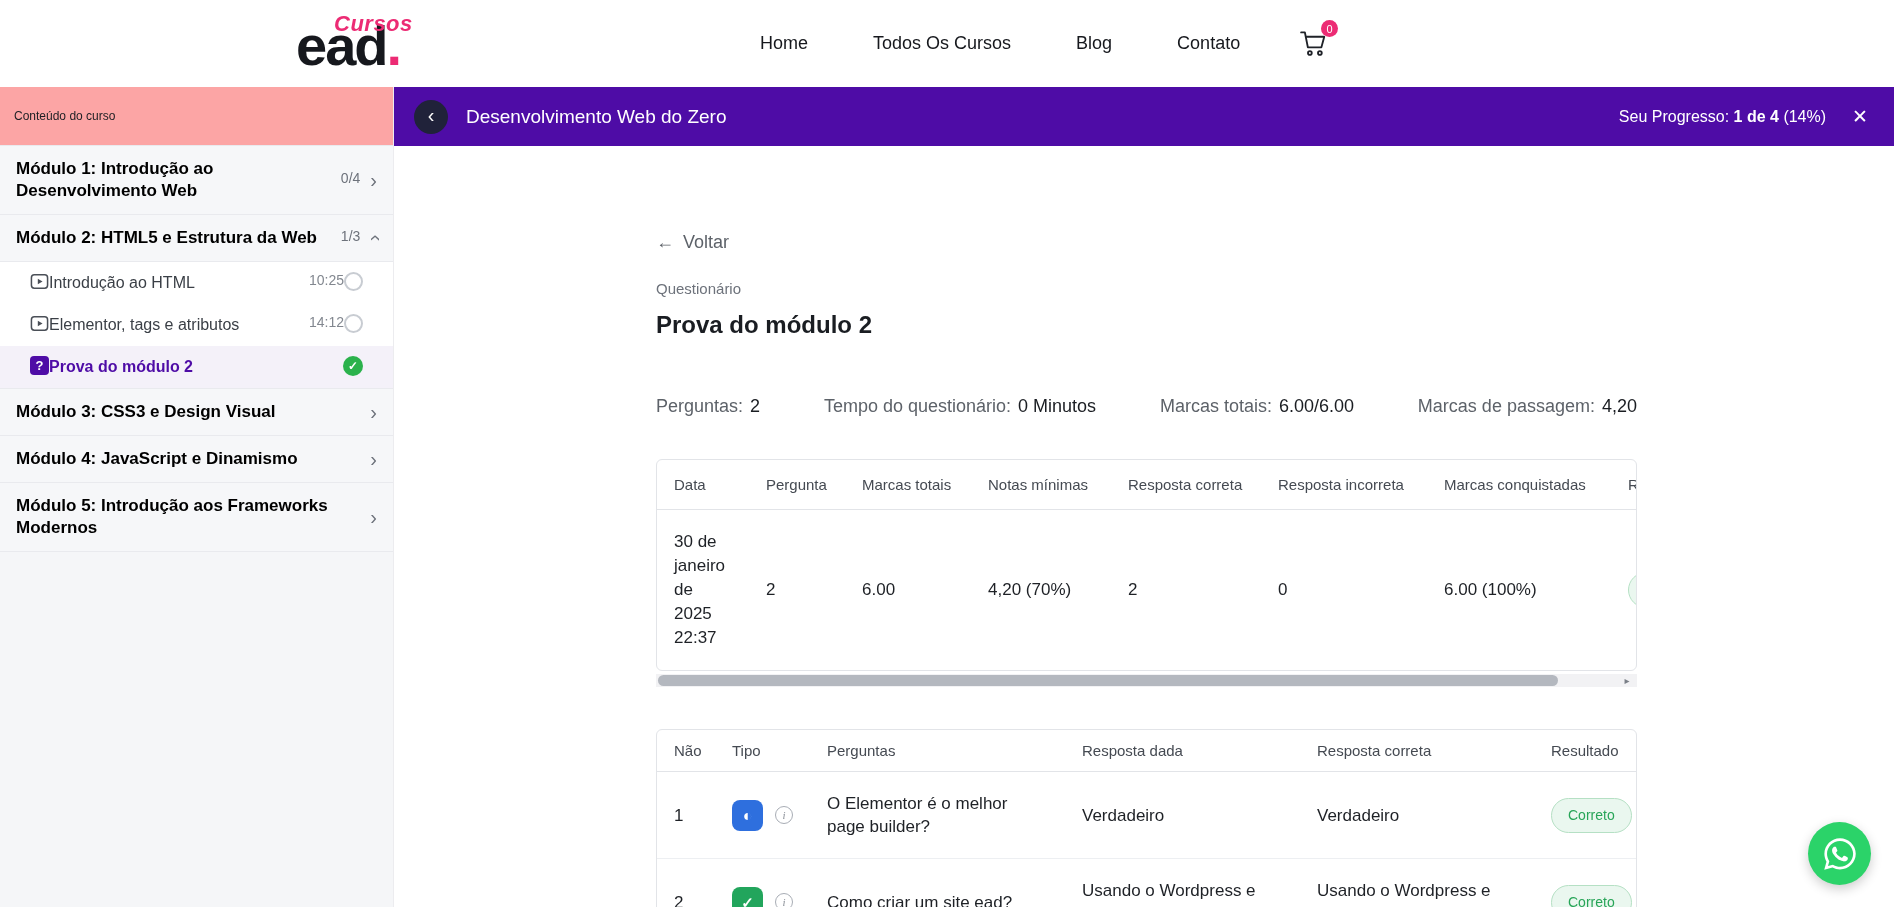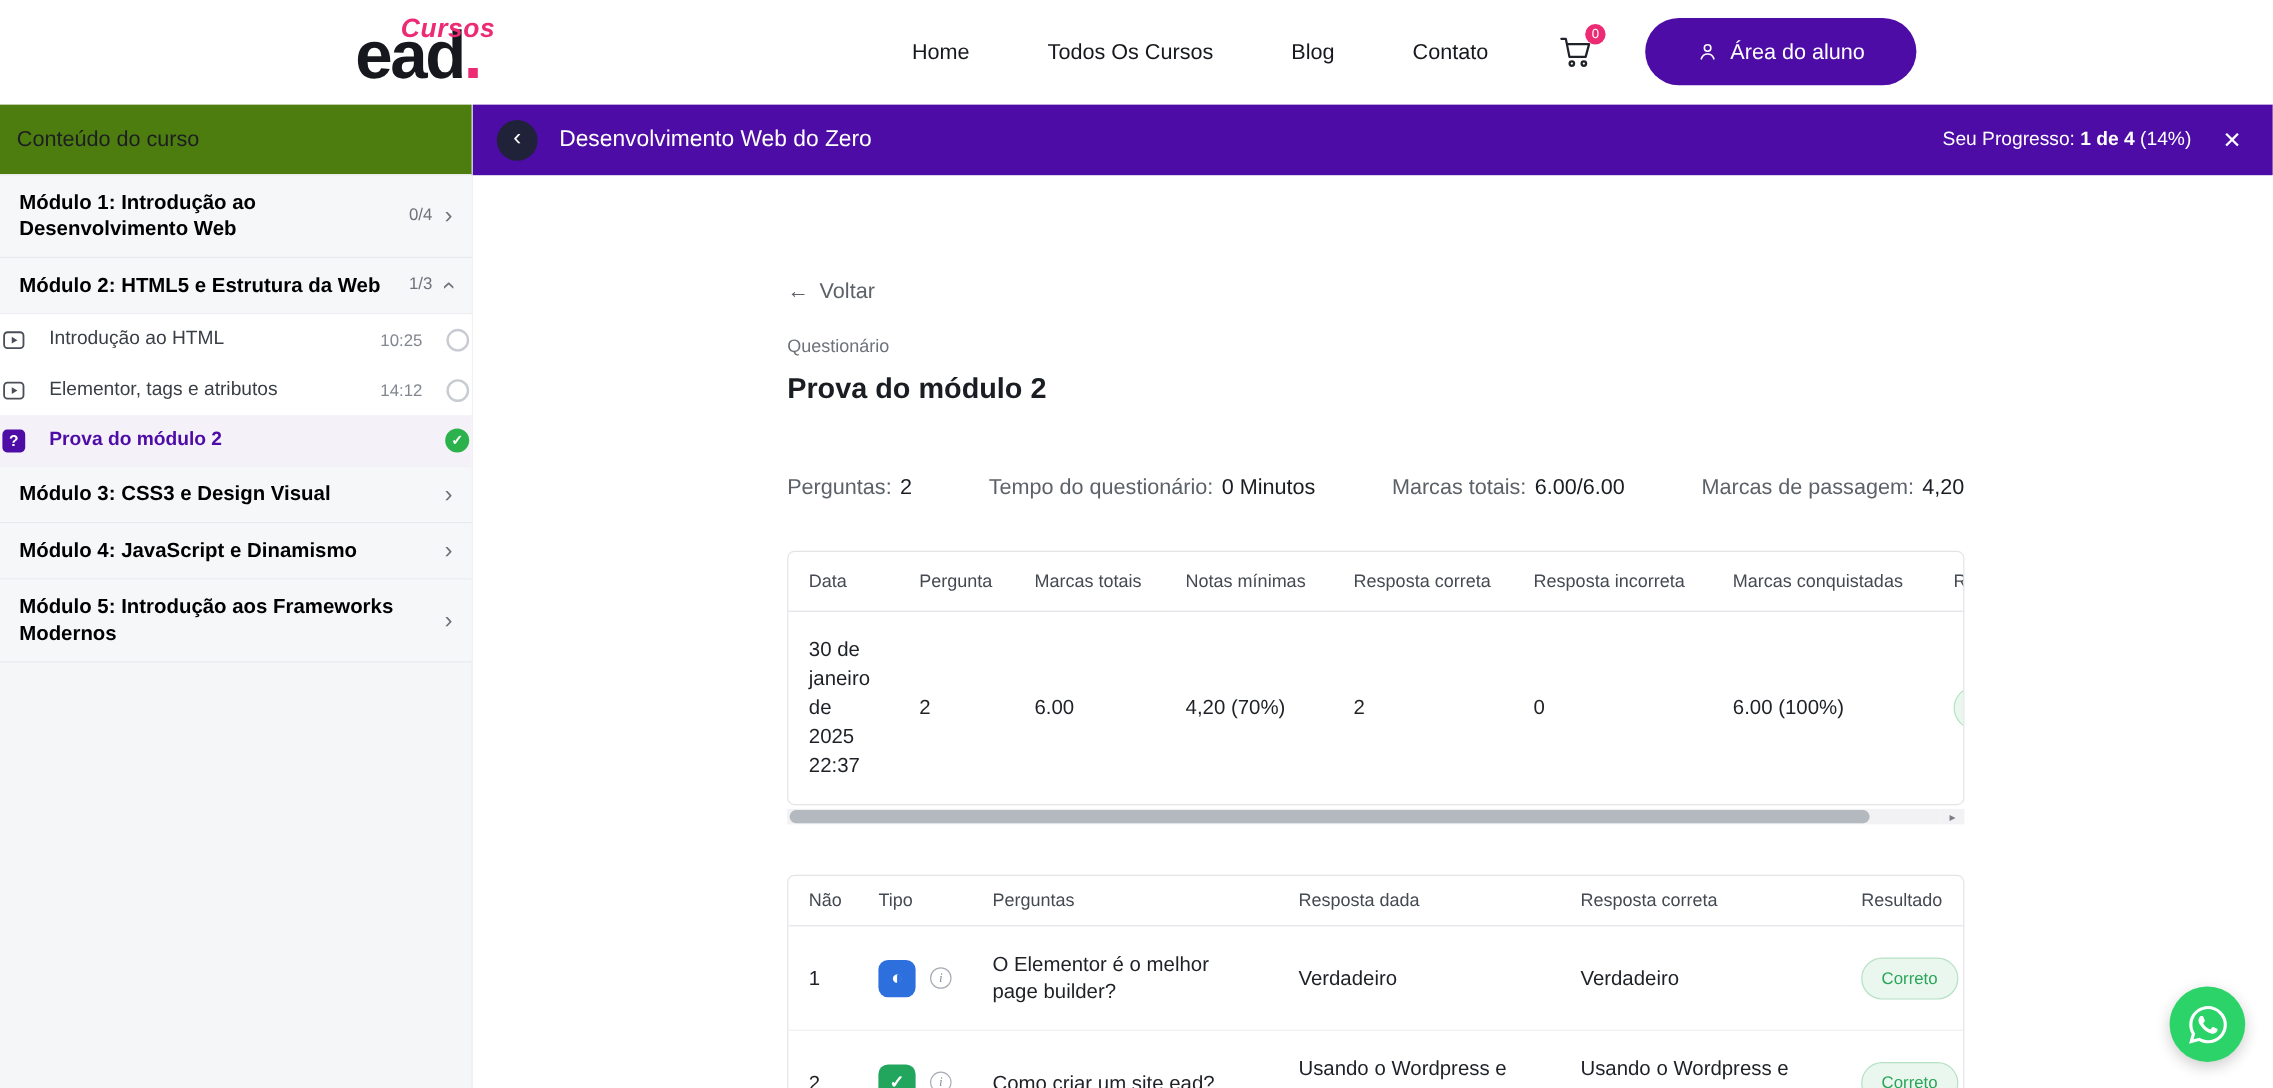--- a/index.html
+++ b/index.html
@@ -22,29 +22,29 @@
   
   .course-bar { position: absolute; top: 87px; left: 394px; width: 1500px; height: 59px; background: #4e0ca6; display: flex; align-items: center; padding: 0 26px 0 20px; z-index: 2; }
   .back-circle { width: 34px; height: 34px; border-radius: 50%; background: #20223a; border: none; color: #fff; font-size: 20px; line-height: 1; display: flex; align-items: center; justify-content: center; cursor: pointer; flex-shrink: 0; padding-bottom: 3px; }
   .course-title { margin-left: 18px; color: #fff; font-size: 19px; font-weight: 500; }
   .progress { margin-left: auto; color: #fff; font-size: 16px; white-space: nowrap; }
   .progress b { font-weight: 700; }
   .close-x { margin-left: 26px; background: none; border: none; color: #fff; font-size: 19px; cursor: pointer; font-family: inherit; }
 
   
   .sidebar { position: absolute; top: 87px; left: 0; width: 394px; height: 820px; background: #f5f6f8; border-right: 1px solid #ececef; }
-  .sidebar-title { height: 59px; background: #4d7c0f; display: flex; align-items: center; padding: 0 14px; font-size: 18px; color: #1c1e23; border-bottom: 1px solid #e9eaee; }
+  .sidebar-title { height: 59px; background: #fca5a5; display: flex; align-items: center; padding: 0 14px; font-size: 12px; color: #1c1e23; border-bottom: 1px solid #e9eaee; }
   .module-header { display: flex; align-items: center; justify-content: space-between; padding: 12px 16px; background: #f6f7f9; border-bottom: 1px solid #e9eaee; cursor: pointer; }
   .module-label { font-size: 17px; font-weight: 700; color: #000000; line-height: 22px; padding-right: 10px; }
   .module-right { display: flex; align-items: flex-start; gap: 10px; flex-shrink: 0; }
   .module-count { font-size: 14px; color: #6d727b; }
   .chev { font-size: 20px; color: #6d727b; line-height: 1; display: inline-block; }
   .chev.up { transform: rotate(-90deg); }
   .lessons { background: #fff; border-bottom: 1px solid #e9eaee; }
-  .lesson { display: flex; align-items: center; gap: 20px; padding: 10px 2px; cursor: pointer; background: #fff; }
+  .lesson { display: flex; align-items: flex-start; gap: 0; padding: 10px 30px; cursor: pointer; background: #fff; }
   .lesson-label { flex: 1; font-size: 16px; color: #3a3f46; line-height: 22px; }
   .lesson-time { font-size: 14px; color: #82878f; }
   .status-circle { width: 19px; height: 19px; border: 2px solid #c8ccd2; border-radius: 50%; flex-shrink: 0; }
   .lesson.active { background: #f4f1f9; }
   .lesson.active .lesson-label { color: #4e0ca6; font-weight: 700; }
   .quiz-icon { width: 19px; height: 19px; background: #4e0ca6; border-radius: 4px; color: #fff; font-size: 13px; font-weight: 700; display: flex; align-items: center; justify-content: center; flex-shrink: 0; }
   .check-circle { width: 20px; height: 20px; background: #2bb24c; border-radius: 50%; color: #fff; font-size: 12px; font-weight: 700; display: flex; align-items: center; justify-content: center; flex-shrink: 0; }
   .play-icon { flex-shrink: 0; display: flex; }
 
   
@@ -96,27 +96,20 @@
     <a>Contato</a>
   </nav>
   <div class="cart">
     <svg width="30" height="30" viewBox="0 0 24 24" fill="none" stroke="#1f2228" stroke-width="1.5" stroke-linecap="round" stroke-linejoin="round">
       <circle cx="9.5" cy="20" r="1.5"></circle>
       <circle cx="17.5" cy="20" r="1.5"></circle>
       <path d="M2.5 3.5h3l2.4 12h10.8l2.3-8.5H6.4"></path>
     </svg>
     <span class="cart-badge">0</span>
   </div>
-  <button class="student-btn">
-    <svg width="18" height="18" viewBox="0 0 24 24" fill="none" stroke="#ffffff" stroke-width="1.8" stroke-linecap="round">
-      <circle cx="12" cy="8" r="3.6"></circle>
-      <path d="M5 20c1.2-3.6 3.8-5.4 7-5.4s5.8 1.8 7 5.4"></path>
-    </svg>
-    <span>Área do aluno</span>
-  </button>
 </header>
 
 <div class="course-bar">
   <button class="back-circle">
       <span>‹</span>
     </button>
   <span class="course-title">Desenvolvimento Web do Zero</span>
   <div class="progress">
     <span>Seu Progresso:</span>
     <b>1 de 4</b>

